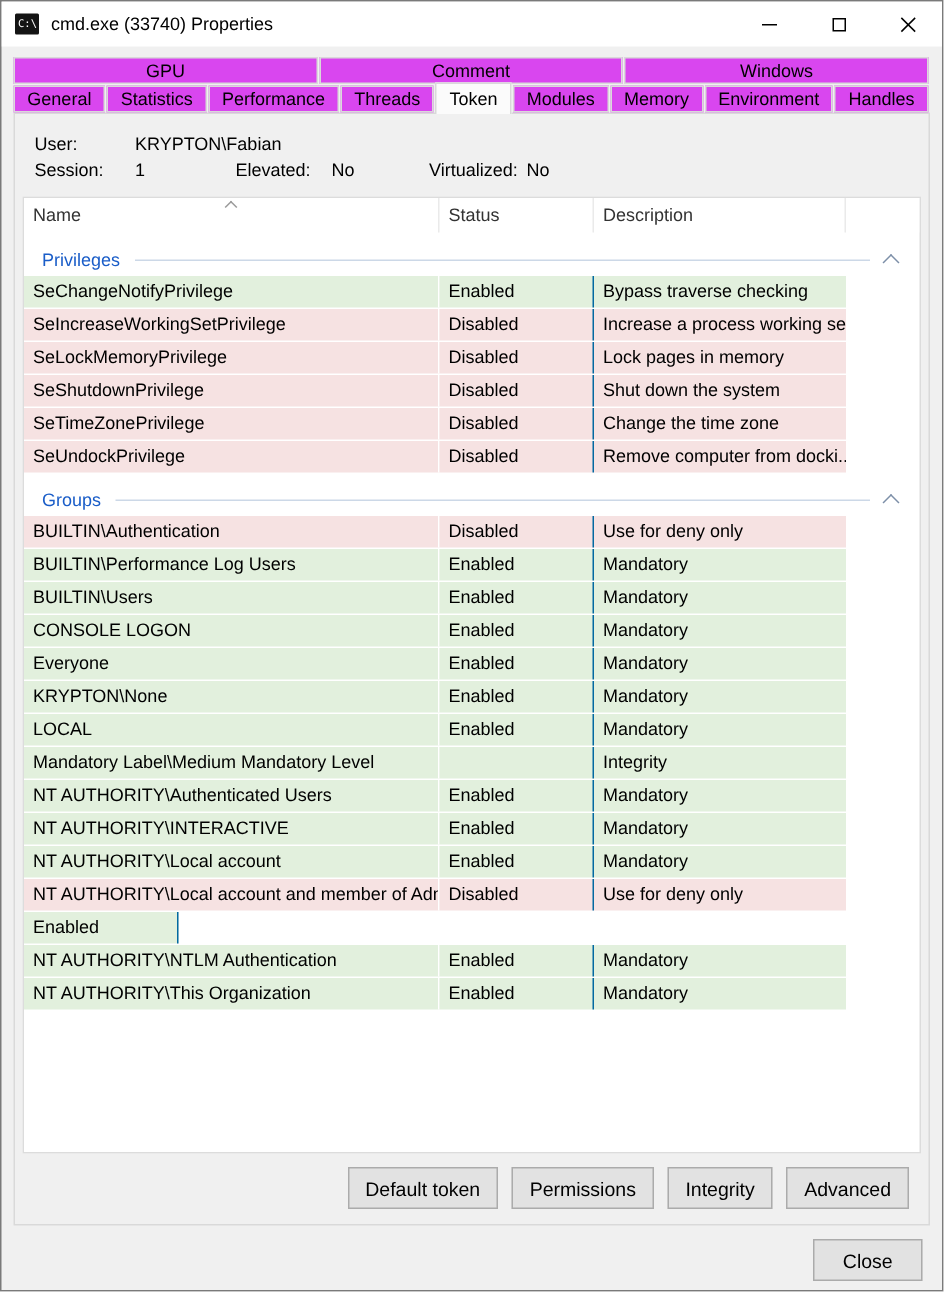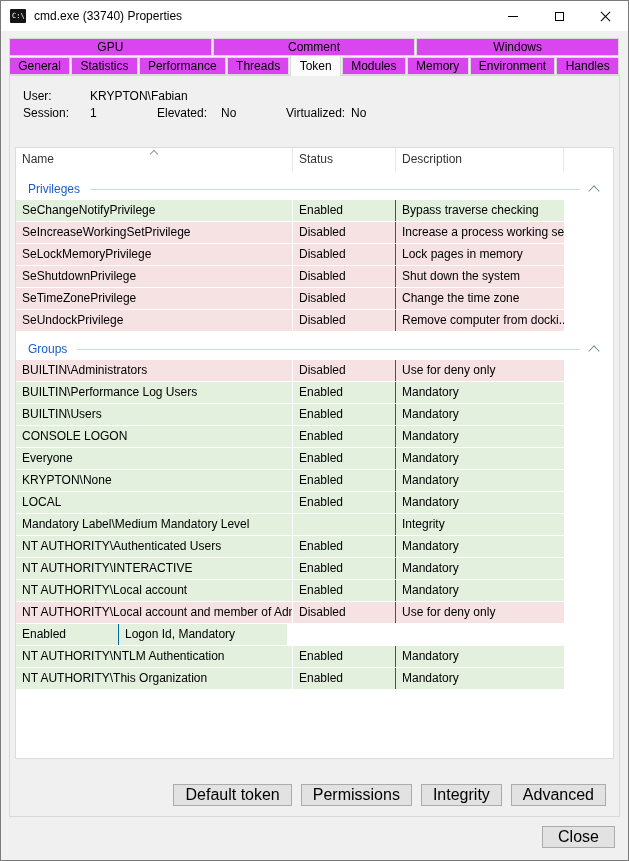--- a/index.html
+++ b/index.html
@@ -33,21 +33,21 @@
     border:1px solid #d9d9d9; box-sizing:border-box; margin-right:1px; padding:0 8px;
     white-space:nowrap; overflow:hidden; }
   .tab-row1 .tab { flex:1 1 0; }
   .tab-row2 { margin-top:1px; }
   .tab-row2 .tab { flex:1 1 auto; }
   .tab.selected { background:#fbfbfb; position:relative; z-index:3; height:21px; line-height:20px;
     margin-top:-2px; margin-bottom:-1px; border-bottom:none; }
   
   .tab-page { flex:1 1 auto; min-height:0; margin:0 8px; border:1px solid #d9d9d9;
     background:#f0f0f0; display:flex; flex-direction:column;
-    padding:12px 4px 8px; box-sizing:border-box; position:relative; z-index:1;gap:16px; }
+    padding:12px 4px 8px; box-sizing:border-box; position:relative; z-index:1; }
   .token-info { flex:0 0 auto; margin:0 0 8px 9px; }
   .info-row { display:flex; height:17px; line-height:17px; white-space:nowrap; }
   .il { width:67px; flex:0 0 auto; }
   .w-sess-val { width:67px; flex:0 0 auto; }
   .w-elev-label { width:64px; flex:0 0 auto; }
   .w-elev-val { width:65px; flex:0 0 auto; }
   .w-virt-label { width:65px; flex:0 0 auto; }
   
   .listview { flex:1 1 auto; min-height:0; margin:1px 1px 9px; background:#fff;
     border:1px solid #dcdcdc; overflow:hidden; }
@@ -72,22 +72,22 @@
   .cell { box-sizing:border-box; padding-left:6px; white-space:nowrap; overflow:hidden; }
   .c-name { width:277px; border-right:1px solid #fff; }
   .c-status { width:103px; border-right:1px solid #0369a1; }
   .c-desc { width:168px; }
   .state-enabled .cell { background:#e2f0dd; }
   .state-disabled .cell { background:#f6e2e2; }
   .state-neutral .cell { background:#e2f0dd; }
   
   .page-buttons { flex:0 0 auto; display:flex; justify-content:flex-end; gap:9px;
     margin:0 9px 2px 0; }
-  .btn { height:22px; padding:0 11px; background:#e2e2e2; border:1px solid #ababab;
-    font-family:"Liberation Sans","DejaVu Sans",sans-serif; font-size:16px; color:#000;
+  .btn { height:28px; padding:0 11px; background:#e2e2e2; border:1px solid #ababab;
+    font-family:"Liberation Sans","DejaVu Sans",sans-serif; font-size:13px; color:#000;
     box-sizing:border-box; cursor:default; }
   .dialog-footer { flex:0 0 auto; height:43px; box-sizing:border-box; display:flex;
     justify-content:flex-end; align-items:flex-start; padding:9px 13px 0 0; }
   .close-btn { min-width:73px; }
 </style>
 </head>
 <body>
 
 <div class="window">
 
@@ -192,21 +192,21 @@
             <div class="cell c-name">SeUndockPrivilege</div>
             <div class="cell c-status">Disabled</div>
             <div class="cell c-desc">Remove computer from docki...</div>
           </div>
           <div class="group-header">
             <span class="group-name">Groups</span>
             <span class="group-line"></span>
             <span class="group-chevron"></span>
           </div>
           <div class="lv-row state-disabled">
-            <div class="cell c-name">BUILTIN\Administrators</div>
+            <div class="cell c-name">BUILTIN\Authentication</div>
             <div class="cell c-status">Disabled</div>
             <div class="cell c-desc">Use for deny only</div>
           </div>
           <div class="lv-row state-enabled">
             <div class="cell c-name">BUILTIN\Performance Log Users</div>
             <div class="cell c-status">Enabled</div>
             <div class="cell c-desc">Mandatory</div>
           </div>
           <div class="lv-row state-enabled">
             <div class="cell c-name">BUILTIN\Users</div>
@@ -253,21 +253,20 @@
             <div class="cell c-status">Enabled</div>
             <div class="cell c-desc">Mandatory</div>
           </div>
           <div class="lv-row state-disabled">
             <div class="cell c-name">NT AUTHORITY\Local account and member of Admi...</div>
             <div class="cell c-status">Disabled</div>
             <div class="cell c-desc">Use for deny only</div>
           </div>
           <div class="lv-row state-enabled">
             <div class="cell c-status">Enabled</div>
-            <div class="cell c-desc">Logon Id, Mandatory</div>
           </div>
           <div class="lv-row state-enabled">
             <div class="cell c-name">NT AUTHORITY\NTLM Authentication</div>
             <div class="cell c-status">Enabled</div>
             <div class="cell c-desc">Mandatory</div>
           </div>
           <div class="lv-row state-enabled">
             <div class="cell c-name">NT AUTHORITY\This Organization</div>
             <div class="cell c-status">Enabled</div>
             <div class="cell c-desc">Mandatory</div>

